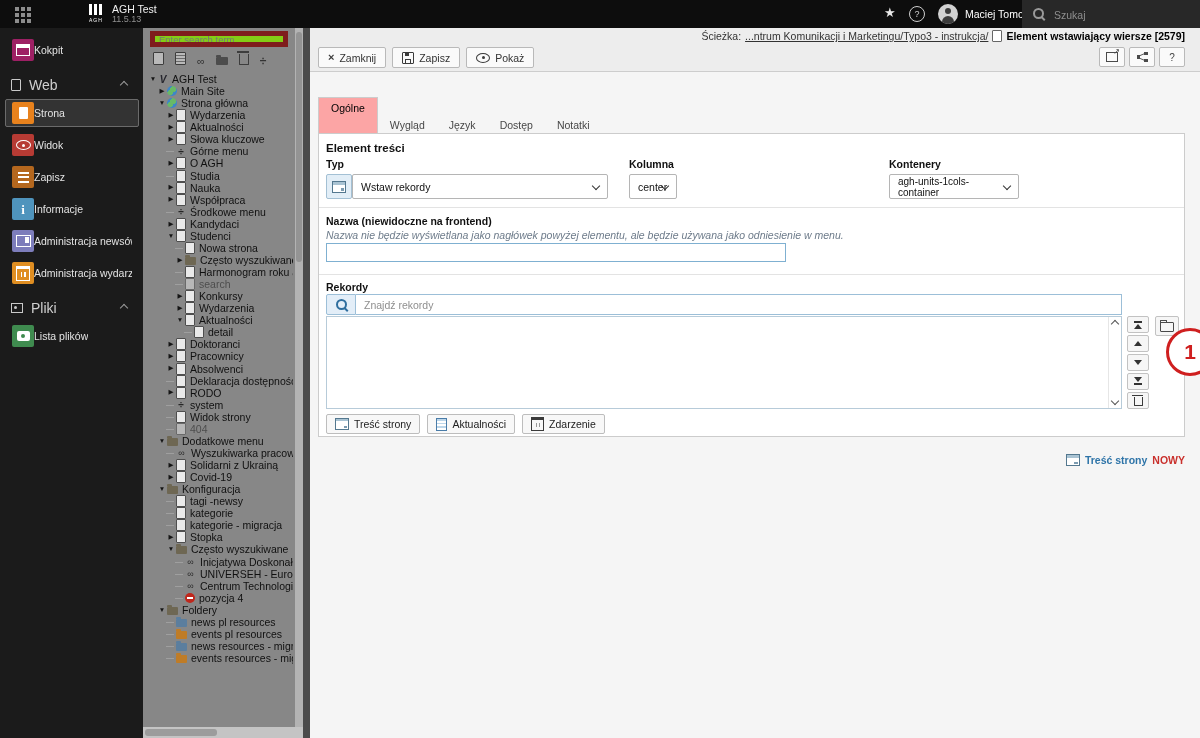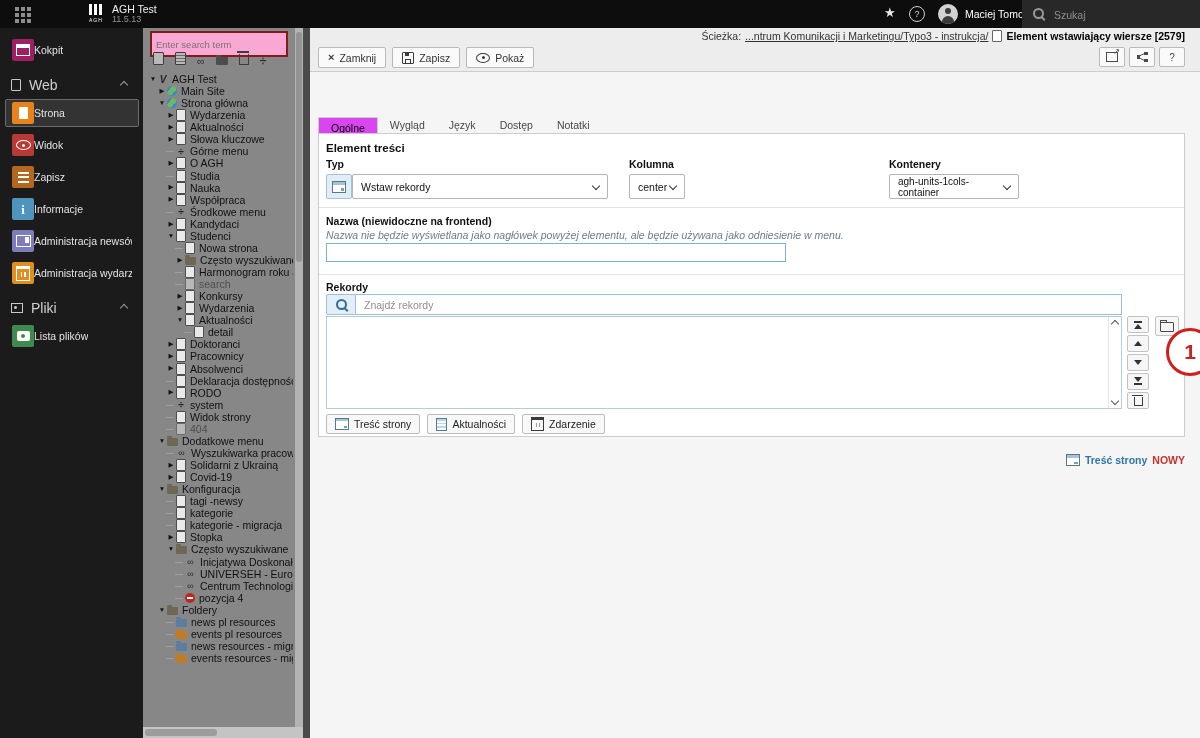--- a/index.html
+++ b/index.html
@@ -53,22 +53,22 @@
   .g-news::after{content:'';position:absolute;right:1px;top:1px;width:4px;height:6px;background:#fff;}
   .g-calendar{width:12px;height:11px;border:1px solid #fff;border-top:3px solid #fff;background:repeating-linear-gradient(90deg,transparent 0 2px,#fff 2px 3.5px) center/8px 5px no-repeat;}
   .g-media{width:13px;height:10px;background:#fff;border-radius:2px;}
   .g-media::after{content:'';position:absolute;left:4px;top:3px;width:4px;height:4px;border-radius:50%;background:#3f8b4f;}
   .hic{display:inline-block;position:relative;}
   .hic-page{width:8px;height:10px;border:1px solid #c9c9c9;border-radius:1px;}
   .hic-image{width:10px;height:8px;border:1px solid #c9c9c9;}
   .hic-image::after{content:'';position:absolute;left:2px;top:2px;width:3px;height:3px;border-radius:50%;background:#c9c9c9;}
   
   #tree{left:143px;top:28px;width:160px;height:710px;background:#878787;z-index:2;}
-  #tree-search{position:absolute;left:7px;top:3px;width:138px;height:15px;box-sizing:border-box;background:#f9a8d4;
-    border:2px solid #7f1d1d;font-size:9.5px;color:#444;padding:11px 4px;font-family:"Liberation Sans",sans-serif;outline:none;}
+  #tree-search{position:absolute;left:7px;top:3px;width:138px;height:15px;box-sizing:border-box;background:#84cc16;
+    border:5px solid #7f1d1d;font-size:9.5px;color:#444;padding:3px 4px;font-family:"Liberation Sans",sans-serif;outline:none;}
   #tree-search::placeholder{color:#757575;}
   #tree-toolbar{position:absolute;left:10px;top:23px;height:17px;display:flex;align-items:center;gap:11px;}
   .ti{display:inline-block;position:relative;}
   .ti-page{width:9px;height:11px;border:1px solid #3d3d3d;border-radius:1px;background:#b9b9b9;}
   .ti-page2{width:9px;height:11px;border:1px solid #3d3d3d;border-radius:1px;background:repeating-linear-gradient(#b9b9b9 0 2px,#6a6a6a 2px 3px);}
   .ti-link{font-size:11px;color:#333;line-height:1;}
   .ti-folder{width:12px;height:8px;background:#4c4c4c;border-radius:1px;margin-top:3px;}
   .ti-folder::before{content:'';position:absolute;top:-2px;left:0;width:5px;height:2px;background:#4c4c4c;border-radius:1px 1px 0 0;}
   .ti-trash{width:8px;height:10px;border:1px solid #3d3d3d;border-top:none;border-radius:0 0 1px 1px;margin-top:3px;}
   .ti-trash::before{content:'';position:absolute;top:-2.5px;left:-2.5px;width:12px;height:1.5px;background:#3d3d3d;}
@@ -124,21 +124,21 @@
   .icn-ext::after{content:'↗';position:absolute;right:-3px;top:-6px;font-size:8px;color:#4a4a4a;}
   .icn-share{width:12px;height:12px;position:relative;
     background:radial-gradient(circle 2px at 10px 2.5px,#4a4a4a 95%,transparent),
                radial-gradient(circle 2px at 2.5px 6px,#4a4a4a 95%,transparent),
                radial-gradient(circle 2px at 10px 9.5px,#4a4a4a 95%,transparent);}
   .icn-share::before{content:'';position:absolute;left:3px;top:2.8px;width:7px;height:1.2px;background:#4a4a4a;transform:rotate(-23deg);}
   .icn-share::after{content:'';position:absolute;left:3px;top:8px;width:7px;height:1.2px;background:#4a4a4a;transform:rotate(23deg);}
   #page-title{position:absolute;left:15px;top:52px;font-size:19px;color:#1a1a1a;}
   #tabs{position:absolute;left:8px;top:85px;height:21px;display:flex;align-items:flex-end;}
   .tab{padding:4px 12px 3px;font-size:10.5px;color:#474747;box-sizing:border-box;}
-  .tab.active{background:#d946ef;border:1px solid #ccc;border-bottom:none;color:#000;padding-bottom:0;margin-top:16px;}
+  .tab.active{background:#fca5a5;border:1px solid #ccc;border-bottom:none;color:#000;padding-bottom:20px;margin-top:16px;}
   #panel{position:absolute;left:8px;top:105px;width:867px;height:304px;background:#fff;border:1px solid #ccc;box-sizing:border-box;}
   .flabel{position:absolute;font-size:10.5px;font-weight:bold;color:#111;}
   .sheading{position:absolute;left:7px;top:8px;font-size:11.5px;font-weight:bold;color:#111;}
   .sel{position:absolute;height:25px;border:1px solid #b5b5b5;border-radius:2px;background:#fff;font-size:10.5px;color:#111;
     display:flex;align-items:center;padding:0 20px 0 8px;box-sizing:border-box;}
   .sel::after{content:'';position:absolute;right:8px;top:8px;width:5px;height:5px;border-left:1.5px solid #333;border-bottom:1.5px solid #333;transform:rotate(-45deg);}
   #typ-iconbox{position:absolute;left:7px;top:40px;width:26px;height:25px;box-sizing:border-box;background:#e2eef7;border:1px solid #a3c0d4;
     border-radius:2px;display:flex;align-items:center;justify-content:center;}
   .icn-ce{width:12px;height:10px;border:1px solid #54788f;background:linear-gradient(#a9c3d3 0 2.5px,#fff 2.5px);position:relative;display:inline-block;}
   .icn-ce::after{content:'';position:absolute;right:1px;bottom:1px;width:3.5px;height:2.5px;background:#7d9cb1;}
@@ -627,21 +627,21 @@
 
     <div class="flabel" style="left:7px;top:24px;">Typ</div>
     <div id="typ-iconbox">
       <span class="icn-ce"></span>
     </div>
     <div class="sel" style="left:33px;top:40px;width:256px;">
       <span>Wstaw rekordy</span>
     </div>
 
     <div class="flabel" style="left:310px;top:24px;">Kolumna</div>
-    <div class="sel" style="left:310px;top:40px;width:56px;">
+    <div class="sel" style="left:310px;top:40px;width:48px;">
       <span>center</span>
     </div>
 
     <div class="flabel" style="left:570px;top:24px;">Kontenery</div>
     <div class="sel" style="left:570px;top:40px;width:130px;font-size:10px;">
       <span>agh-units-1cols-container</span>
     </div>
 
     <div class="divider" style="top:73px;"></div>
 

